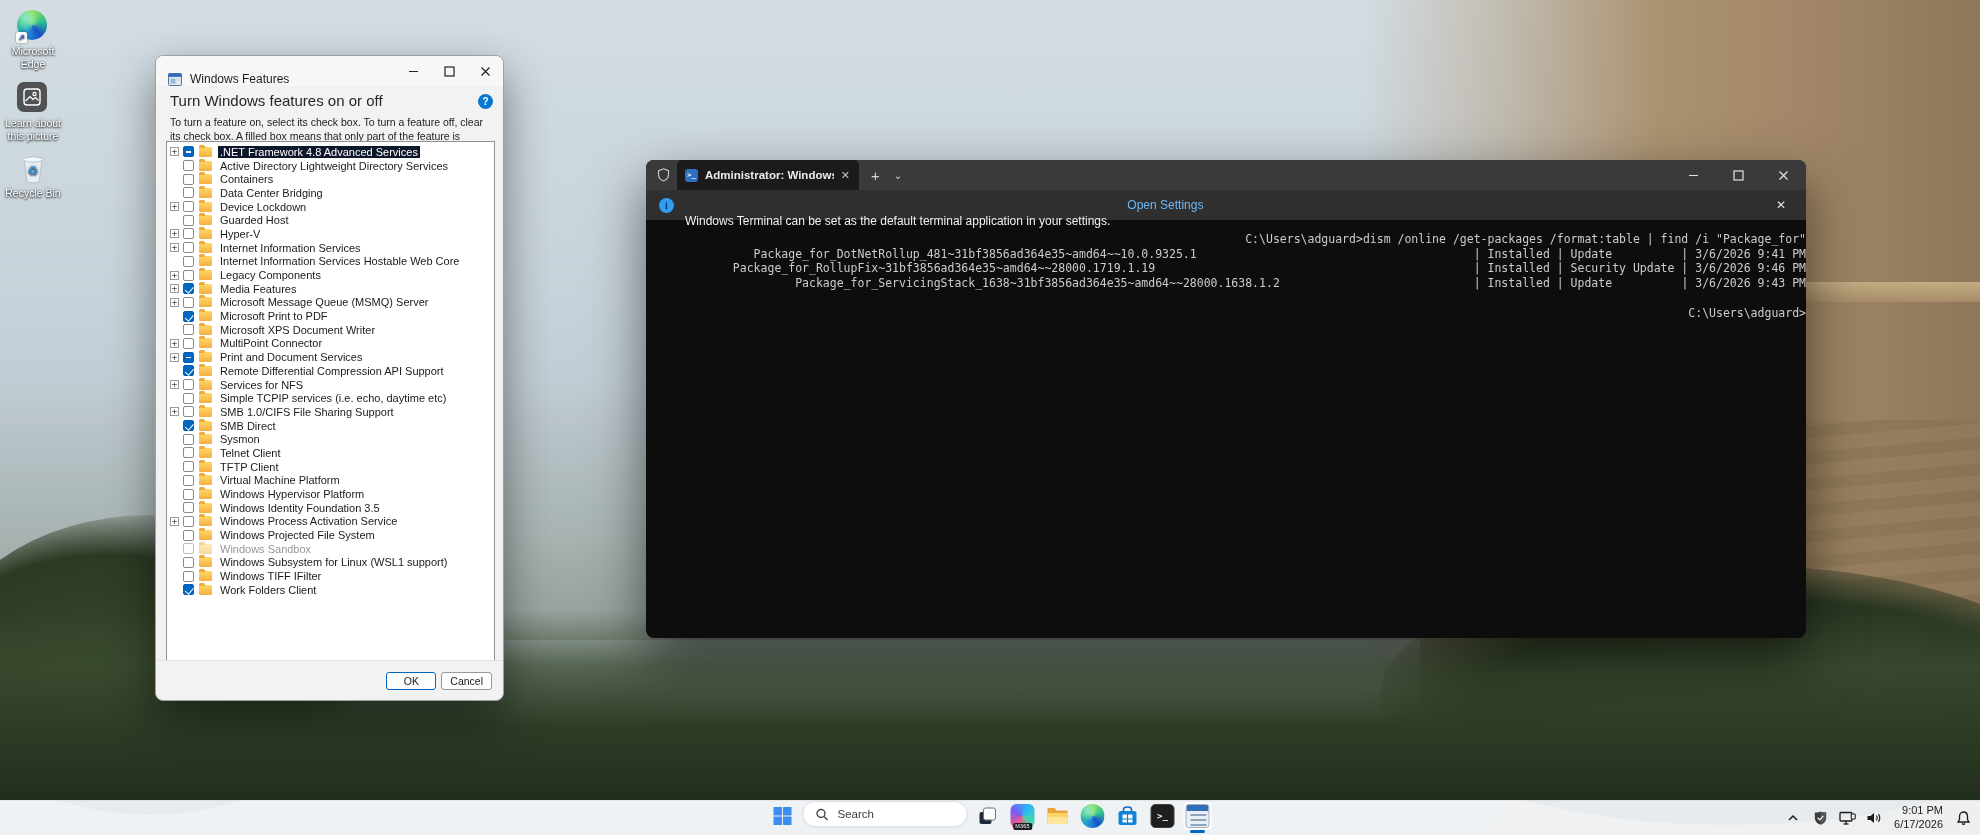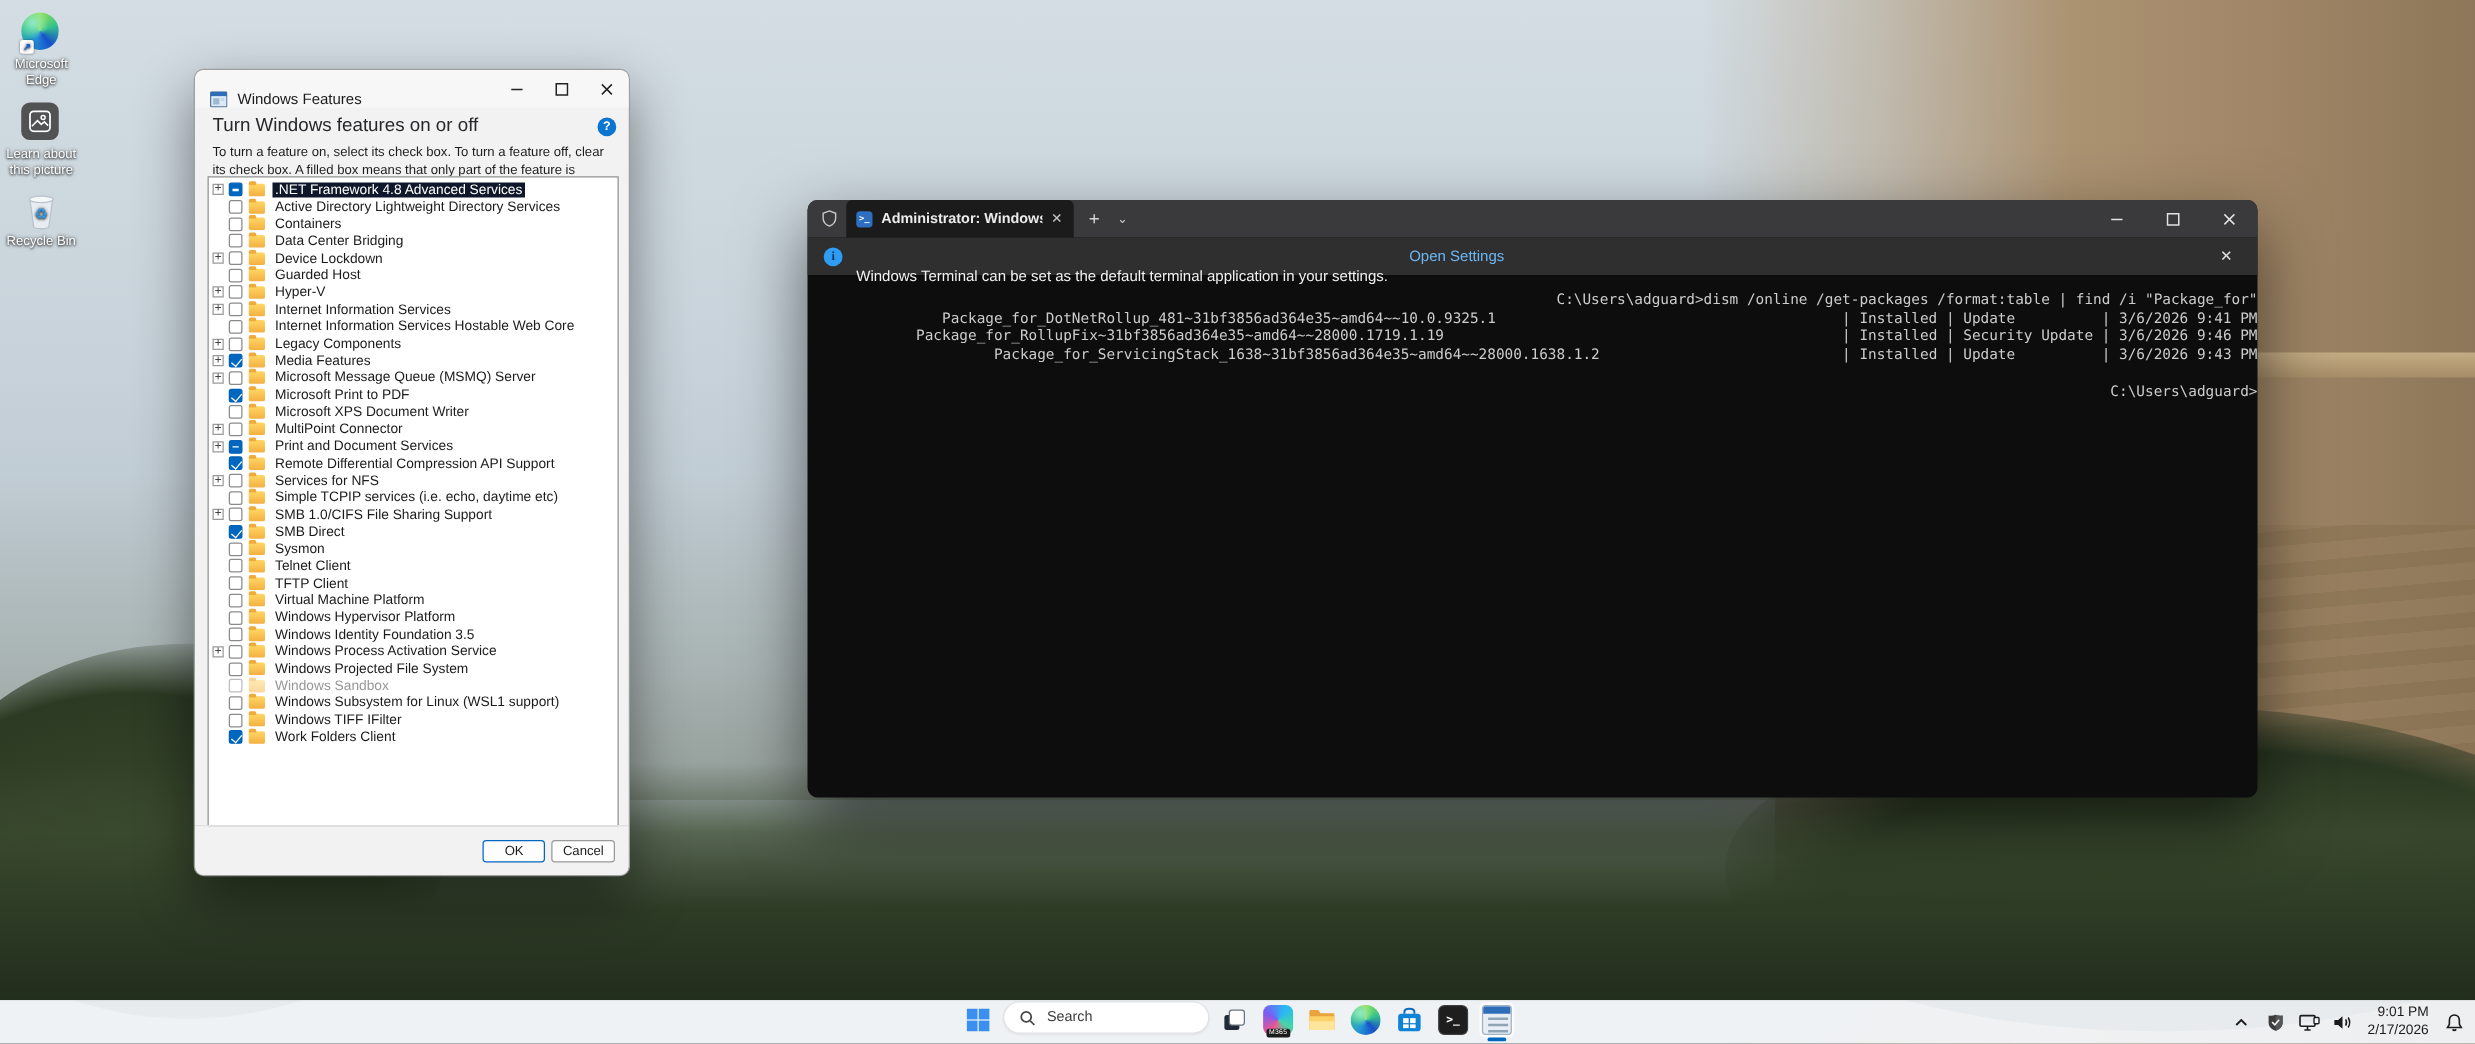--- a/index.html
+++ b/index.html
@@ -544,21 +544,21 @@
           </svg>
       </span>
       <span class="tray-ic">
         <svg width="16" height="14" viewBox="0 0 16 14">
             <path d="M1.5 5 H4.5 L8 2 V12 L4.5 9 H1.5 Z" fill="#1b1b1b"></path>
             <path d="M10.5 4.5 Q12 7 10.5 9.5 M12.5 3 Q15 7 12.5 11" fill="none" stroke="#1b1b1b" stroke-width="1.2"></path>
           </svg>
       </span>
       <div class="tray-clock">
         <div>9:01 PM</div>
-        <div>2/17/2026</div>
+        <div>6/17/2026</div>
       </div>
       <span class="tray-ic">
         <svg width="15" height="16" viewBox="0 0 15 16">
             <path d="M7.5 2 C10 2 11.5 4 11.5 6.5 V9.5 L13 12 H2 L3.5 9.5 V6.5 C3.5 4 5 2 7.5 2 Z" fill="none" stroke="#1b1b1b" stroke-width="1.3"></path>
             <path d="M6 13.5 Q7.5 15 9 13.5" fill="none" stroke="#1b1b1b" stroke-width="1.3"></path>
           </svg>
       </span>
     </div>
   </div>
 

